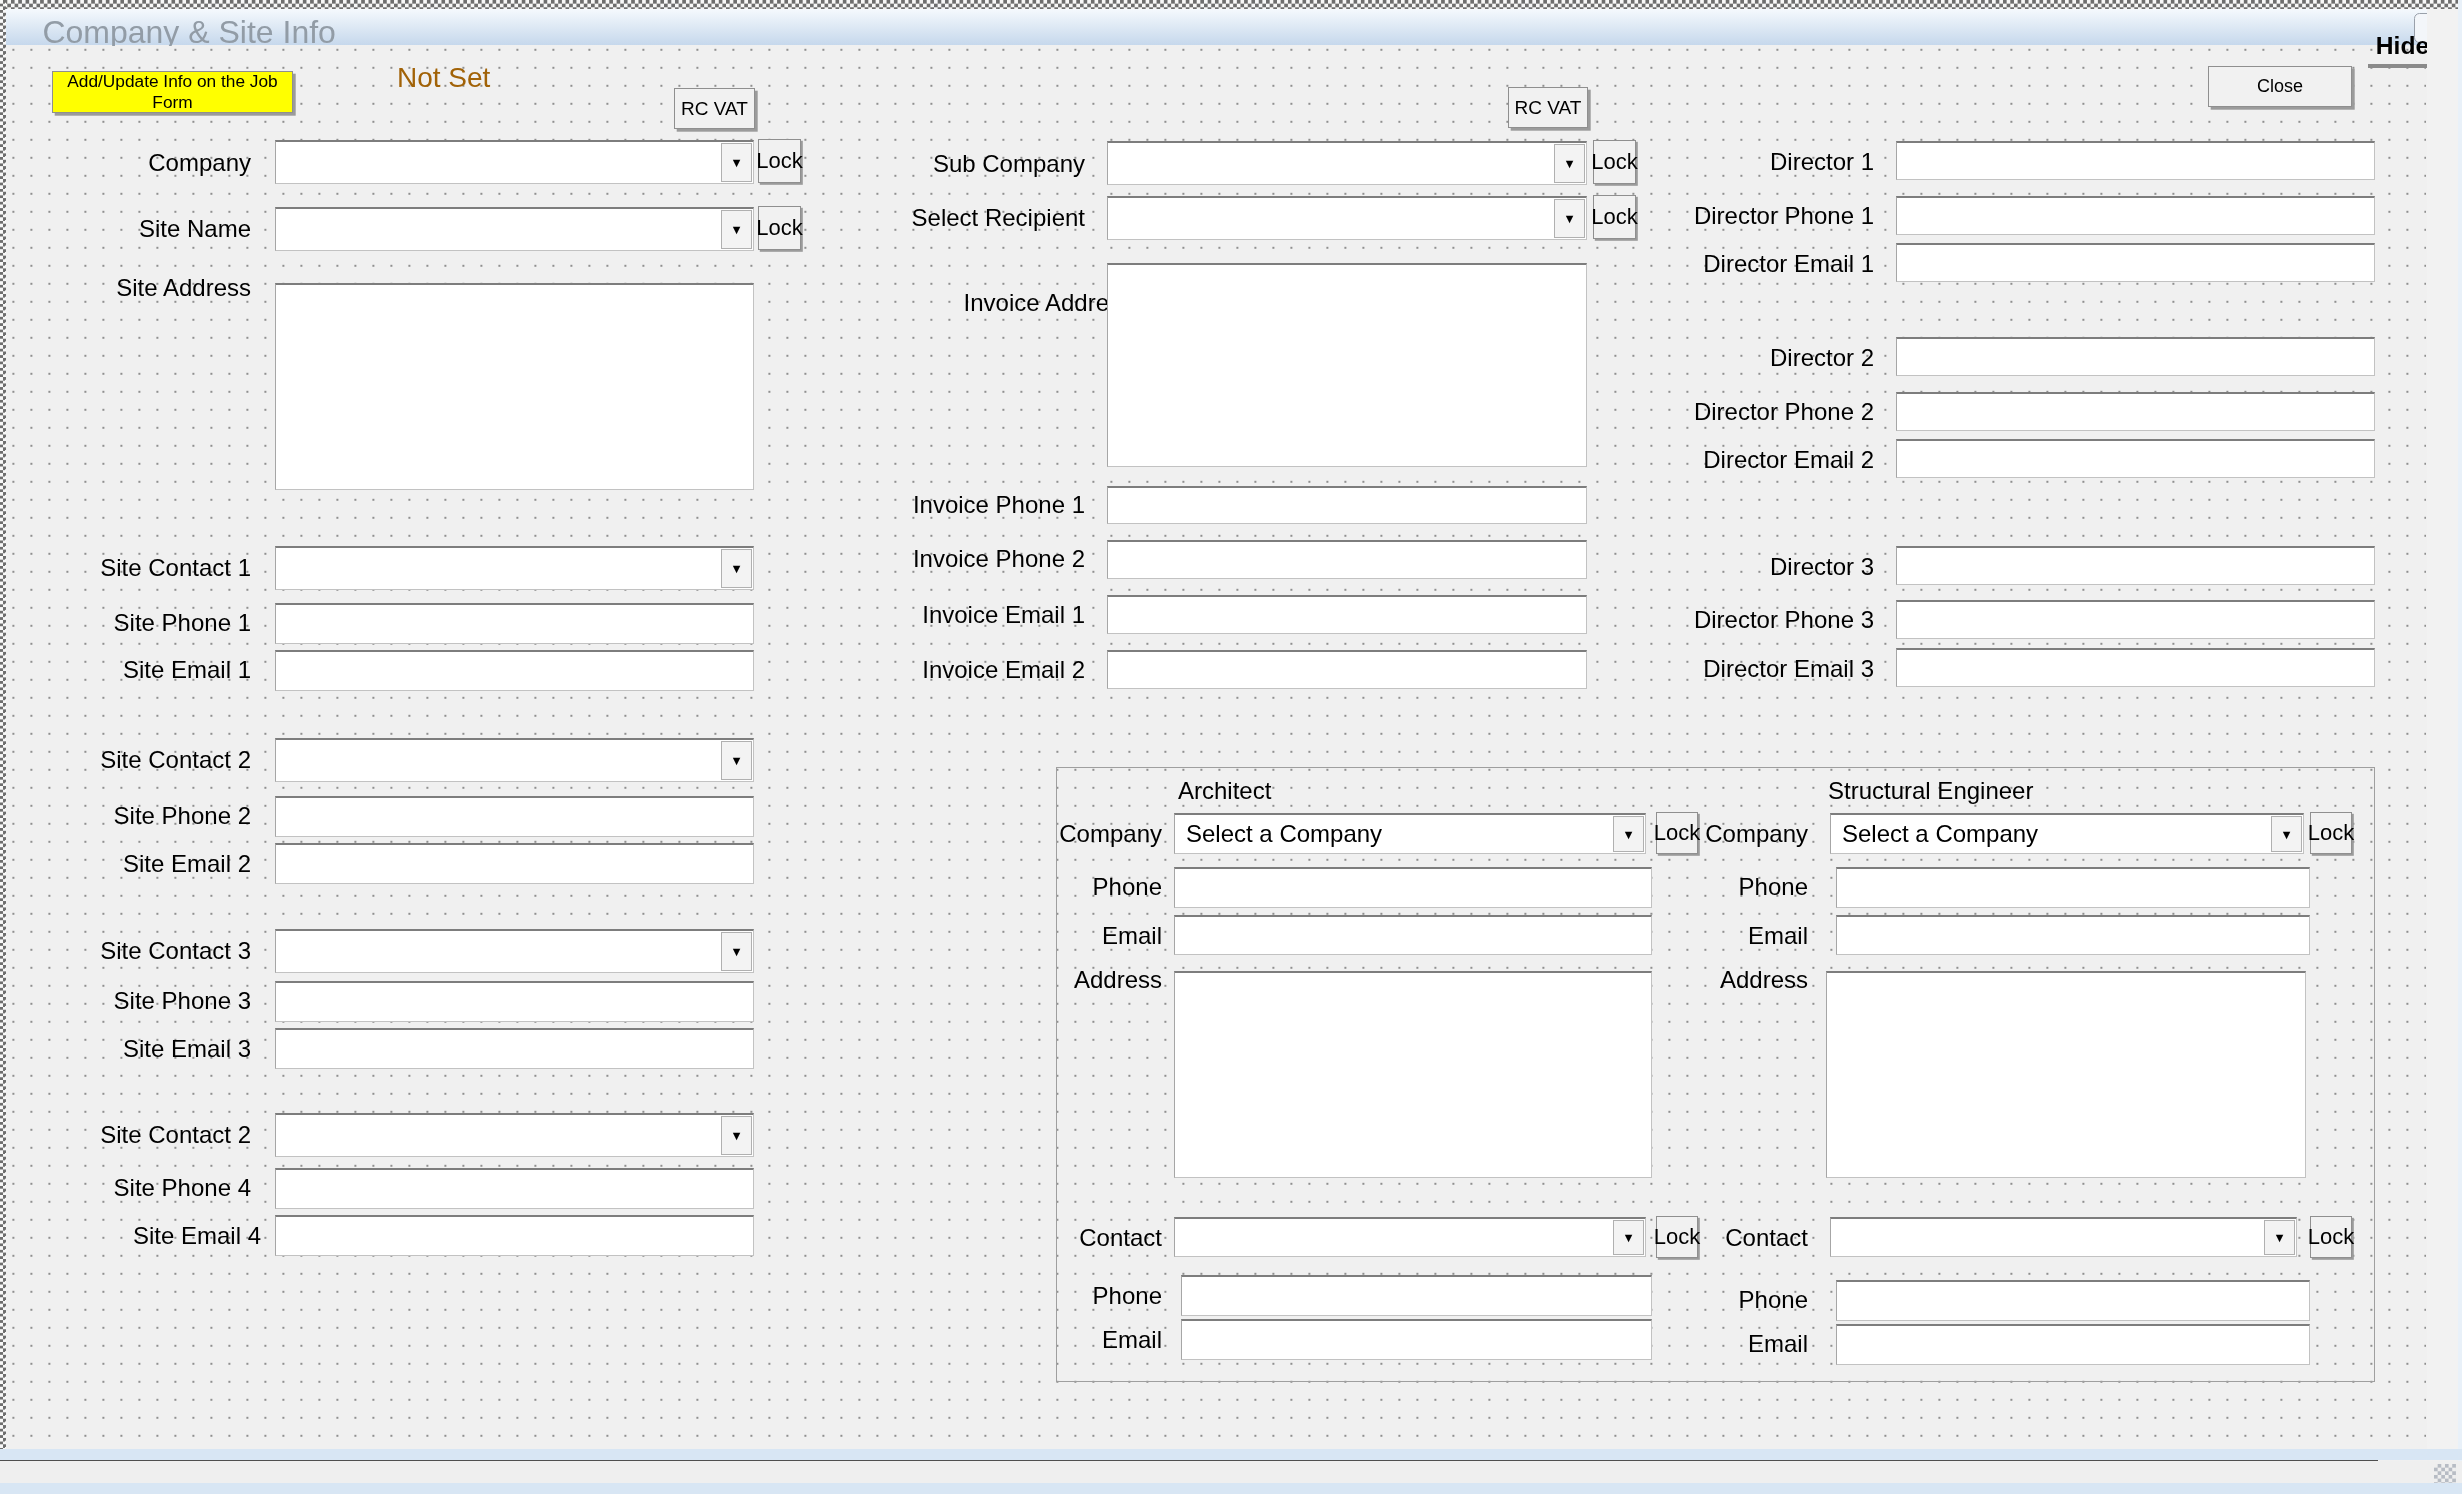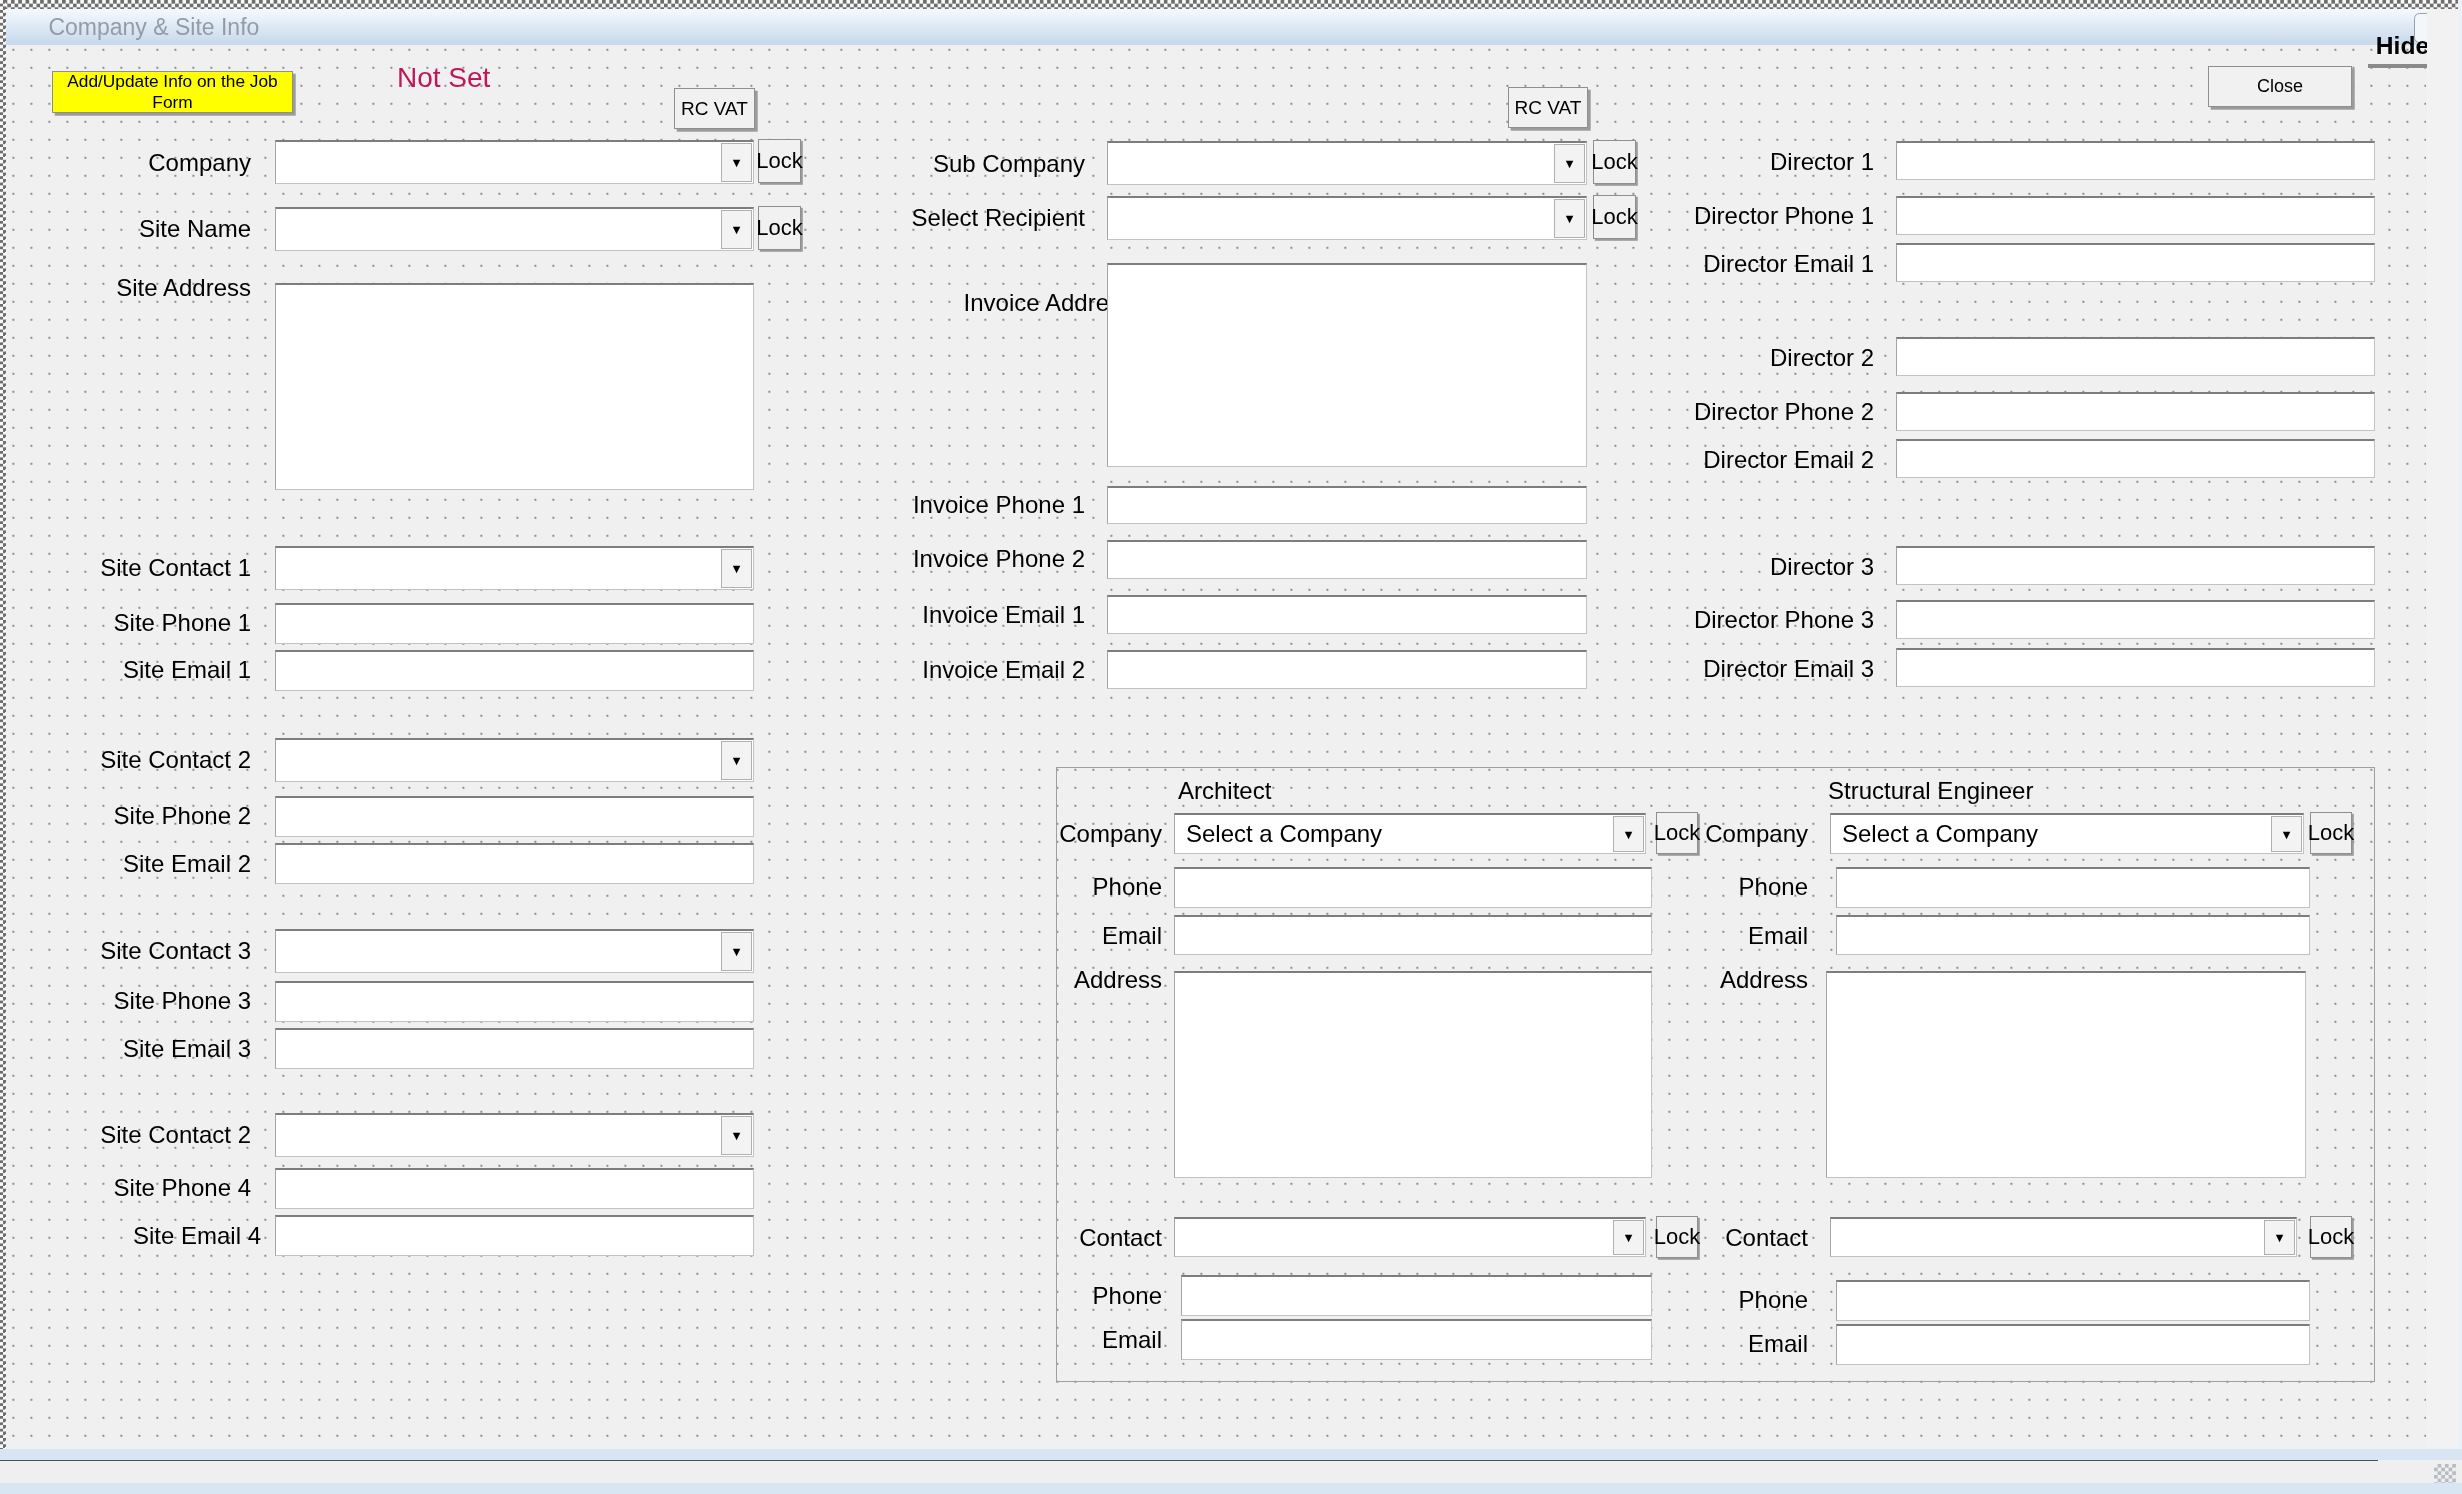--- a/index.html
+++ b/index.html
@@ -5,40 +5,40 @@
   html,body{margin:0;padding:0;background:#dfe7ef;}
   .stage{position:relative;width:2462px;height:1494px;overflow:hidden;
          font-family:"Liberation Sans",sans-serif;background:#f0f0f0;}
   
   .checker-top{position:absolute;left:0;top:0;width:2462px;height:9px;
     background:repeating-conic-gradient(#6e6e6e 0% 25%, #f8f8f8 0% 50%) 0 0/7.3px 7.3px;}
   .checker-left{position:absolute;left:0;top:0;width:6.4px;height:1494px;
     background:repeating-conic-gradient(#6e6e6e 0% 25%, #f8f8f8 0% 50%) 0 0/6.4px 6.4px;}
   .titlebar{position:absolute;left:6.4px;top:9px;width:2456px;height:36px;
     background:linear-gradient(#f5f9fd,#c6d8ec);}
-  .title-text{position:absolute;left:42px;top:4.6px;font-size:23px;color:#929ca6;}
+  .title-text{position:absolute;left:36px;top:4.6px;font-size:32px;color:#929ca6;}
   .titlebar-btn{position:absolute;left:2414px;top:12.8px;width:64px;height:30px;border-radius:5.5px;
     background:#f3f6fa;border:0.9px solid #99a0aa;box-sizing:border-box;}
   .canvas{position:absolute;left:6.4px;top:46px;width:2420px;height:1403px;
     background-color:#f0f0f0;
     background-image:radial-gradient(circle,#8f8f8f 1.3px,transparent 1.5px);
     background-size:18px 18px;background-position:16.4px 12.8px;}
   .right-frame{position:absolute;left:2458px;top:0;width:4.6px;height:1494px;background:#e9f1f9;}
   
   .vscroll-track{position:absolute;left:2427px;top:9px;width:31px;height:1450px;background:#f2f2f2;}
   .band1{position:absolute;left:0;top:1449px;width:2462px;height:11px;background:#d8e6f4;}
   .darkline{position:absolute;left:0;top:1460px;width:2378px;height:1.8px;background:#4f4f4f;}
   .hscroll-track{position:absolute;left:0;top:1461px;width:2462px;height:22px;background:#efefef;}
   .grip{position:absolute;left:2434px;top:1464px;width:22px;height:20px;
     background:repeating-conic-gradient(#b7bcc4 0% 25%, transparent 0% 50%) 0 0/7.3px 7.3px;}
   .band2{position:absolute;left:0;top:1483px;width:2462px;height:11px;background:#d8e6f4;}
   
   .lbl{position:absolute;font-size:24px;color:#000;text-align:right;white-space:nowrap;
        height:29px;line-height:29px;}
-  .free-lbl{position:absolute;font-size:28px;color:#be185d;white-space:nowrap;}
+  .free-lbl{position:absolute;font-size:28px;color:#a16207;white-space:nowrap;}
   .heading{position:absolute;font-size:24px;color:#000;white-space:nowrap;}
   .tb{position:absolute;background:#fff;box-sizing:border-box;
       border:1.8px solid #c2c2c2;border-top:2.7px solid #7d7d7d;border-left:1.8px solid #a6a6a6;
       font-family:"Liberation Sans",sans-serif;font-size:23px;padding:0 7.3px;outline:none;resize:none;}
   .combo{position:absolute;background:#fff;box-sizing:border-box;
       border:1.8px solid #c2c2c2;border-top:2.7px solid #7d7d7d;border-left:1.8px solid #a6a6a6;}
   .combo .val{position:absolute;left:11px;top:50%;transform:translateY(-50%);
       font-size:24px;color:#000;white-space:nowrap;}
   .drop-btn{position:absolute;top:0.9px;right:0.9px;bottom:0.9px;width:31px;background:#f3f3f3;
       border:0.9px solid #b0b0b0;display:flex;align-items:center;justify-content:center;

